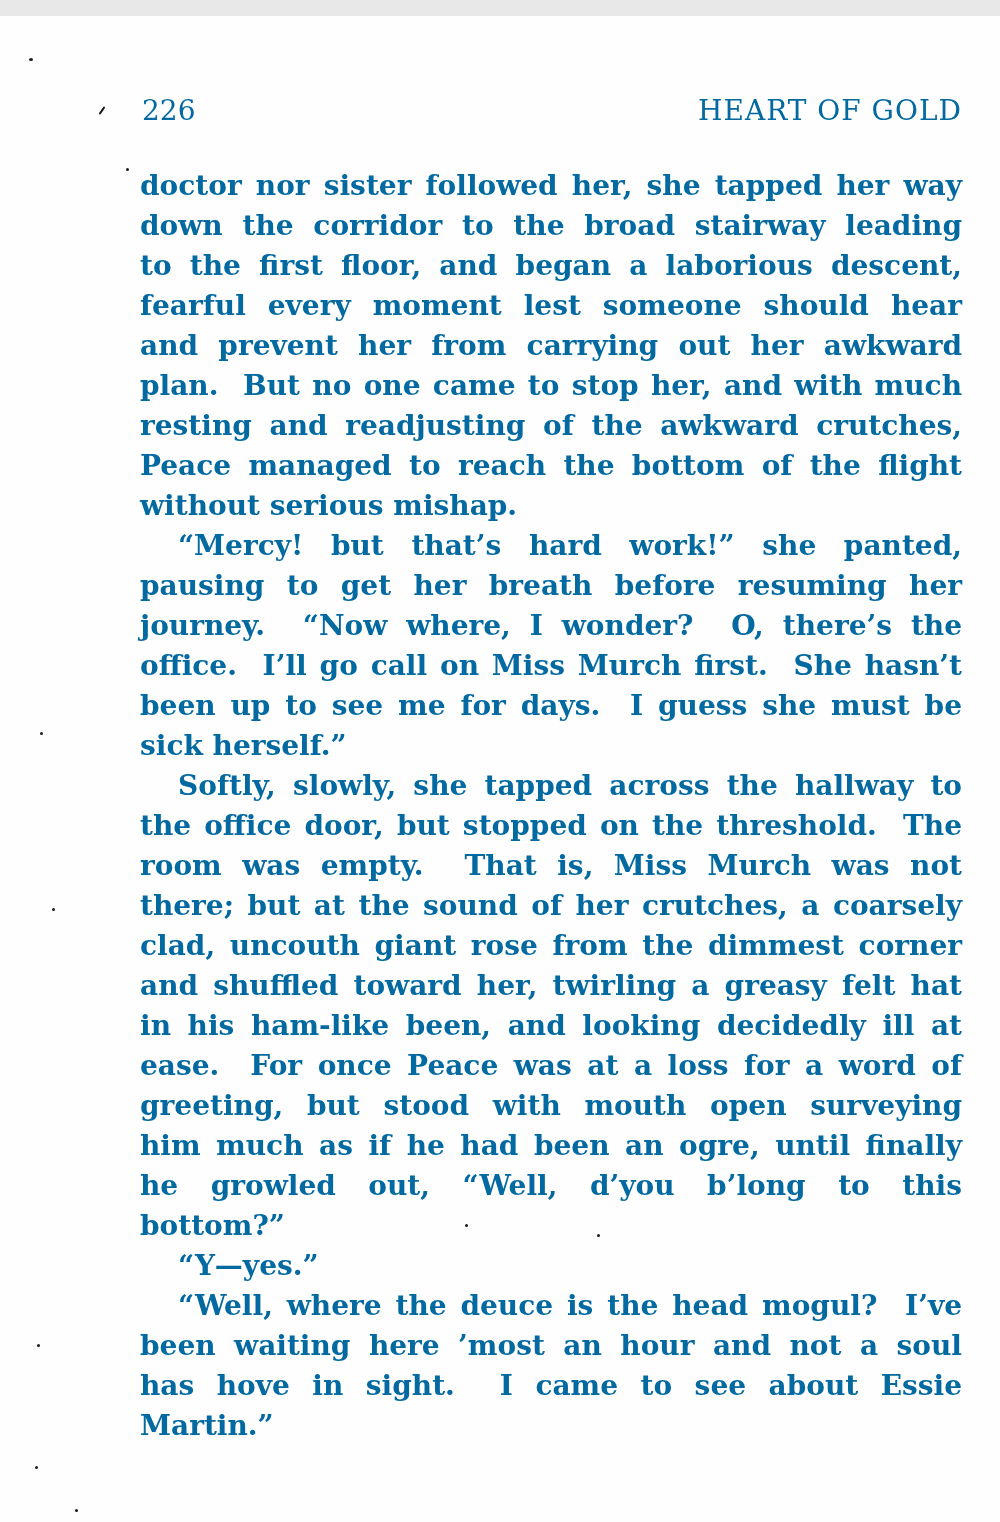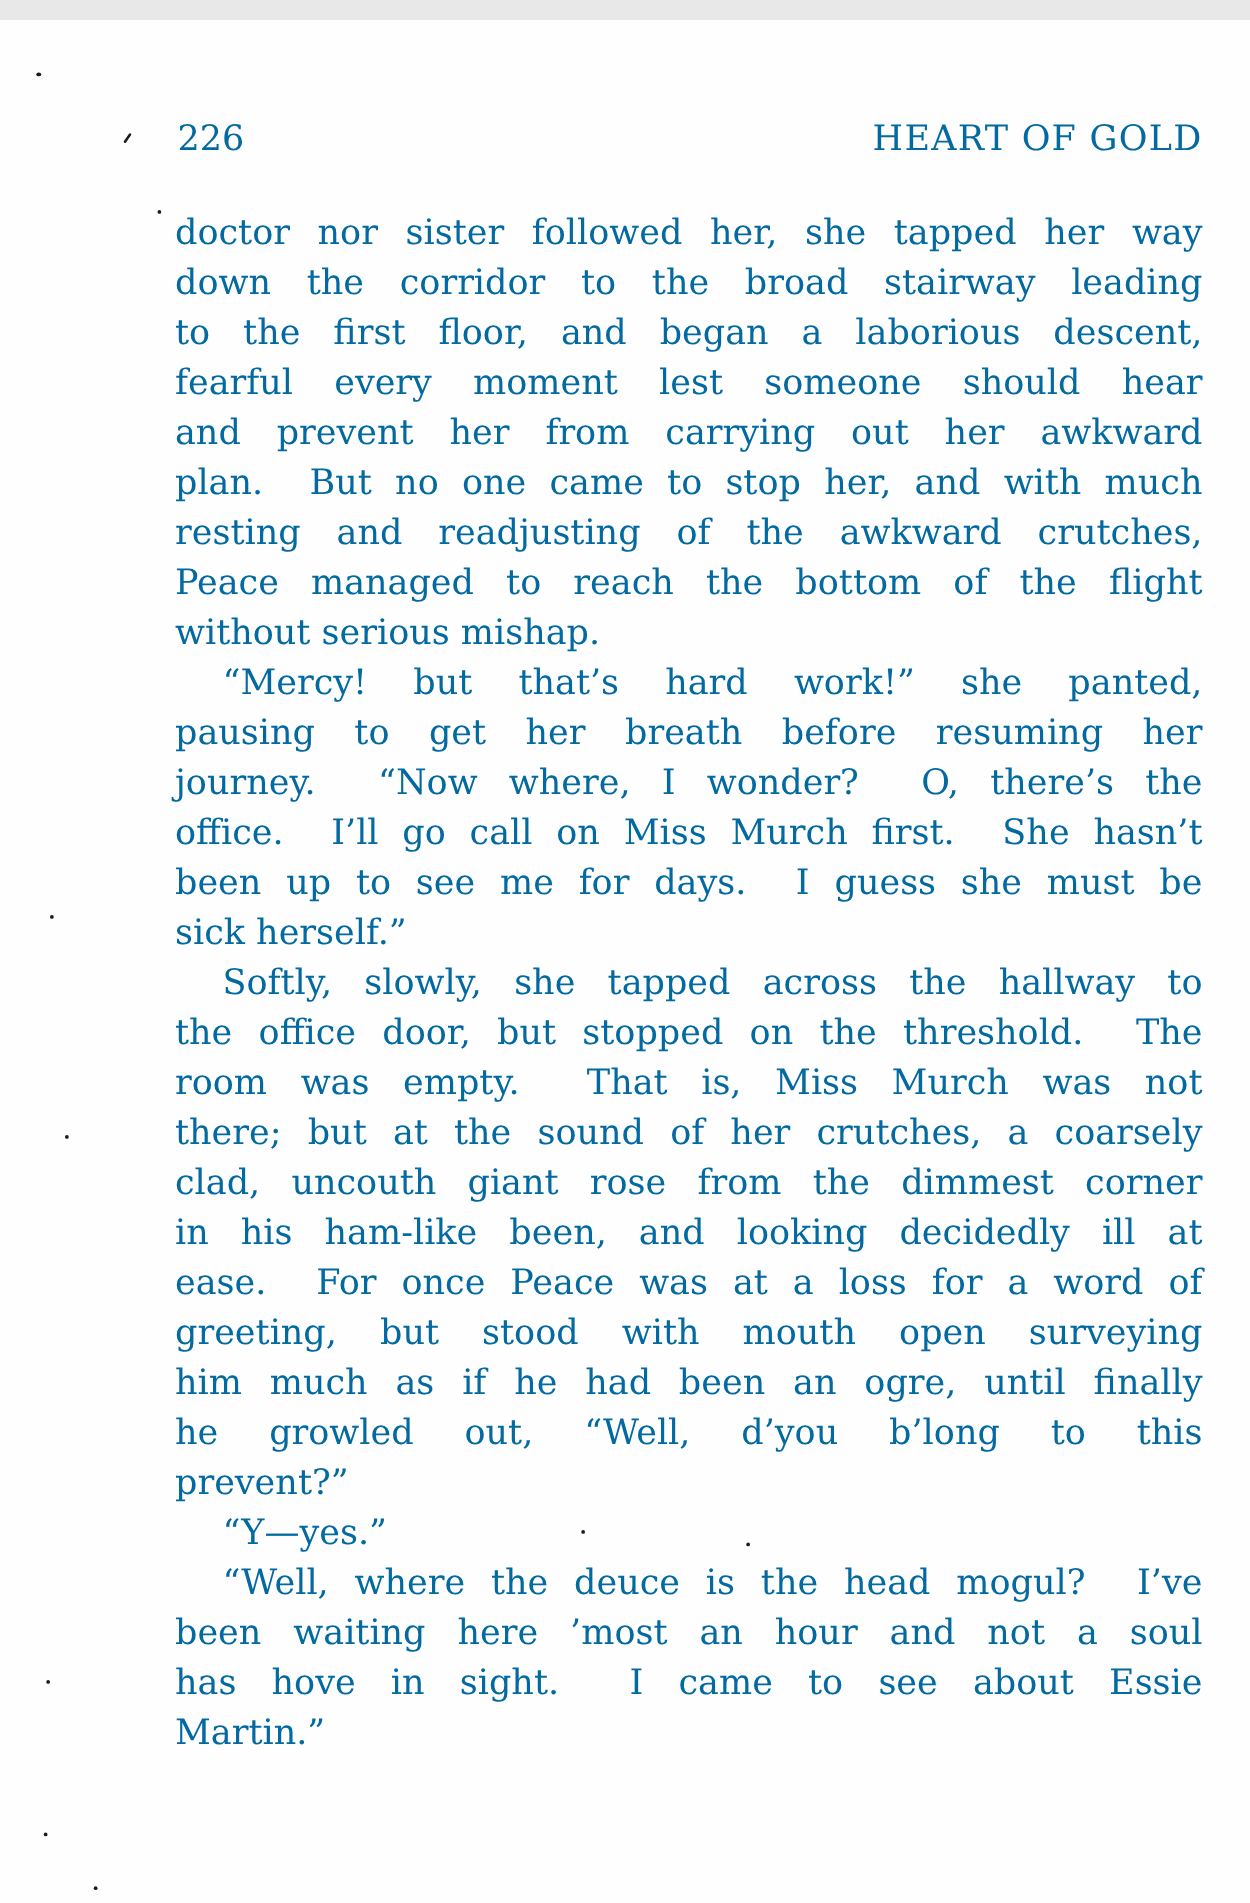--- a/index.html
+++ b/index.html
@@ -35,20 +35,21 @@
     text-align: right;
     letter-spacing: 1px;
   }
   .text-body {
     position: absolute;
     top: 150px;
     left: 140px;
     width: 822px;
     font-size: 28px;
     line-height: 40px;
+    font-weight: bold;
   }
   .para { margin: 0; }
   .line {
     white-space: pre-wrap;
     text-align: justify;
     text-align-last: justify;
     -moz-text-align-last: justify;
   }
   .line.last {
     text-align-last: left;
@@ -100,26 +101,27 @@
         <div class="line">office.  I’ll go call on Miss Murch first.  She hasn’t</div>
         <div class="line">been up to see me for days.  I guess she must be</div>
         <div class="line last">sick herself.”</div>
       </div>
       <div class="para">
         <div class="line first-indent">Softly, slowly, she tapped across the hallway to</div>
         <div class="line">the office door, but stopped on the threshold.  The</div>
         <div class="line">room was empty.  That is, Miss Murch was not</div>
         <div class="line">there; but at the sound of her crutches, a coarsely</div>
         <div class="line">clad, uncouth giant rose from the dimmest corner</div>
+        <div class="line">and shuffled toward her, twirling a greasy felt hat</div>
         <div class="line">in his ham-like been, and looking decidedly ill at</div>
         <div class="line">ease.  For once Peace was at a loss for a word of</div>
         <div class="line">greeting, but stood with mouth open surveying</div>
         <div class="line">him much as if he had been an ogre, until finally</div>
         <div class="line">he growled out, “Well, d’you b’long to this</div>
-        <div class="line last">prevent?”</div>
+        <div class="line last">bottom?”</div>
       </div>
       <div class="para">
         <div class="line last first-indent">“Y—yes.”</div>
       </div>
       <div class="para">
         <div class="line first-indent">“Well, where the deuce is the head mogul?  I’ve</div>
         <div class="line">been waiting here ’most an hour and not a soul</div>
         <div class="line">has hove in sight.  I came to see about Essie</div>
         <div class="line last">Martin.”</div>
       </div>

